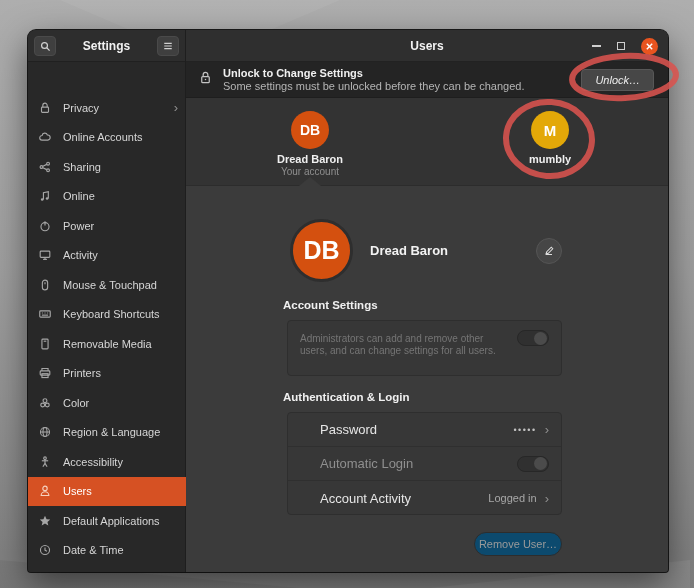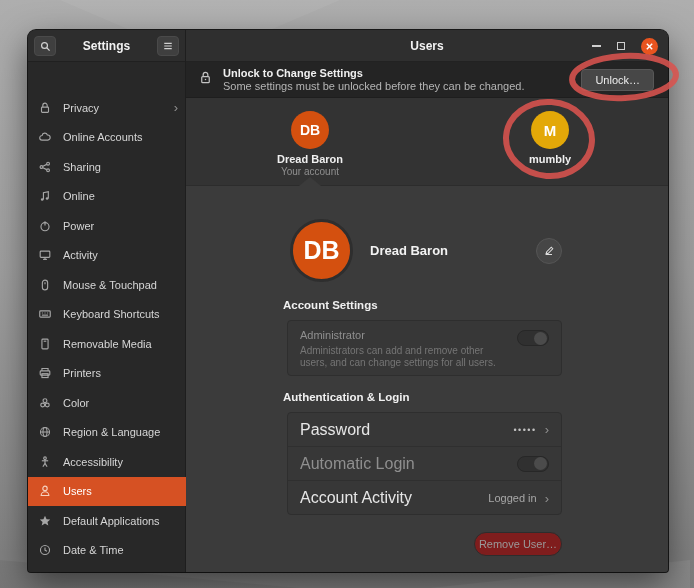--- a/index.html
+++ b/index.html
@@ -45,21 +45,21 @@
   .win-controls { position:absolute; right:10px; top:0; height:32px; display:flex; align-items:center; gap:16px; }
   .wc-min { width:9px; height:2px; background:#cfcfcf; }
   .wc-max { width:8px; height:8px; border:1.5px solid #cfcfcf; }
   .wc-close { width:17px; height:17px; border-radius:50%; background:#e9541f; display:flex; align-items:center; justify-content:center; }
 
   .unlock-bar { position:absolute; left:0; top:32px; width:482px; height:36px; background:#242424; border-bottom:1px solid #1e1e1e; display:flex; align-items:center; }
   .unlock-lock { margin:0 10px 0 12px; }
   .unlock-texts { flex:1; }
   .unlock-title { color:#f0f0f0; font-size:11px; font-weight:bold; line-height:13px; }
   .unlock-sub { color:#b5b5b5; font-size:11px; line-height:13px; }
-  .unlock-btn { margin-right:14px; background:#474747; border:1px solid #575757; border-radius:4px; color:#ededed; font-size:11px; padding:4px 13px; }
+  .unlock-btn { margin-right:14px; background:#474747; border:1px solid #575757; border-radius:4px; color:#ededed; font-size:11px; padding:4px 13px;font-style:italic; }
 
   .carousel { position:absolute; left:0; top:68px; width:482px; height:88px; background:#333333; border-bottom:1px solid #2c2c2c; }
   .c-user { position:absolute; top:13px; width:120px; display:flex; flex-direction:column; align-items:center; }
   .c-user.u0 { left:64px; }
   .c-user.u1 { left:304px; }
   .c-avatar { width:38px; height:38px; border-radius:50%; display:flex; align-items:center; justify-content:center; color:#fff; font-weight:bold; font-size:14px; }
   .c-name { margin-top:4px; color:#f0f0f0; font-size:11px; font-weight:bold; }
   .c-note { margin-top:1px; color:#8f8f8f; font-size:10px; }
   .c-notch { position:absolute; left:113px; bottom:-1px; width:0; height:0; border-left:11px solid transparent; border-right:11px solid transparent; border-bottom:9px solid #3b3b3b; }
 
@@ -76,27 +76,27 @@
   .card-account { top:134px; height:56px; padding:8px 12px; }
   .card-auth { top:226px; height:103px; }
   .dis-label { color:#8f8f8f; font-size:11px; }
   .dis-desc { margin-top:4px; color:#757575; font-size:10px; line-height:12px; width:205px; }
   .toggle { width:32px; height:16px; border-radius:8px; background:#303030; border:1px solid #272727; position:relative; }
   .toggle .knob { position:absolute; right:1px; top:0.5px; width:13px; height:13px; border-radius:50%; background:#4b4b4b; }
   .tg-admin { position:absolute; right:12px; top:9px; }
 
   .auth-row { height:34px; display:flex; align-items:center; padding:0 12px; border-bottom:1px solid #2f2f2f; }
   .auth-row:last-child { border-bottom:none; }
-  .ar-label { flex:1; color:#e6e6e6; font-size:16px; }
+  .ar-label { flex:1; color:#e6e6e6; font-size:13px;margin-left:20px; }
   .ar-label.dim { color:#8f8f8f; }
   .ar-value { color:#a8a8a8; font-size:11px; margin-right:8px; }
   .ar-value.dots { font-size:9px; letter-spacing:1.5px; color:#c2c2c2; }
   .ar-chev { color:#8f8f8f; font-size:13px; }
 
-  .remove-btn { position:absolute; left:288px; top:346px; width:88px; height:24px; background:#7f1d1d; border:1px solid #2d2d2d; border-radius:12px; color:#9a9a9a; font-size:11px; display:flex; align-items:center; justify-content:center; }
+  .remove-btn { position:absolute; left:288px; top:346px; width:88px; height:24px; background:#0c4a6e; border:1px solid #2d2d2d; border-radius:12px; color:#9a9a9a; font-size:11px; display:flex; align-items:center; justify-content:center; }
 
   .annotation-layer { position:absolute; left:0; top:0; width:694px; height:588px; pointer-events:none; }
 </style>
 </head>
 <body>
 
 <div class="bg-shape s1"></div>
 <div class="bg-shape s2"></div>
 <div class="bg-shape s3"></div>
 
@@ -353,21 +353,20 @@
       <div class="profile-name">Dread Baron</div>
       <div class="edit-btn">
         <svg width="12" height="12" viewBox="0 0 16 16" fill="none" stroke="#dddddd" stroke-width="1.4">
             <path d="M4 12 l1-3 6-6 2 2-6 6 Z"></path>
             <line x1="4" y1="12.6" x2="12" y2="12.6"></line>
           </svg>
       </div>
 
       <div class="section-title st-account">Account Settings</div>
       <div class="card card-account">
-        <div class="dis-label">Administrator</div>
         <div class="dis-desc">Administrators can add and remove other users, and can change settings for all users.</div>
         <div class="toggle tg-admin">
             <div class="knob"></div>
           </div>
       </div>
 
       <div class="section-title st-auth">Authentication &amp; Login</div>
       <div class="card card-auth">
         <div class="auth-row">
           <span class="ar-label">Password</span>

